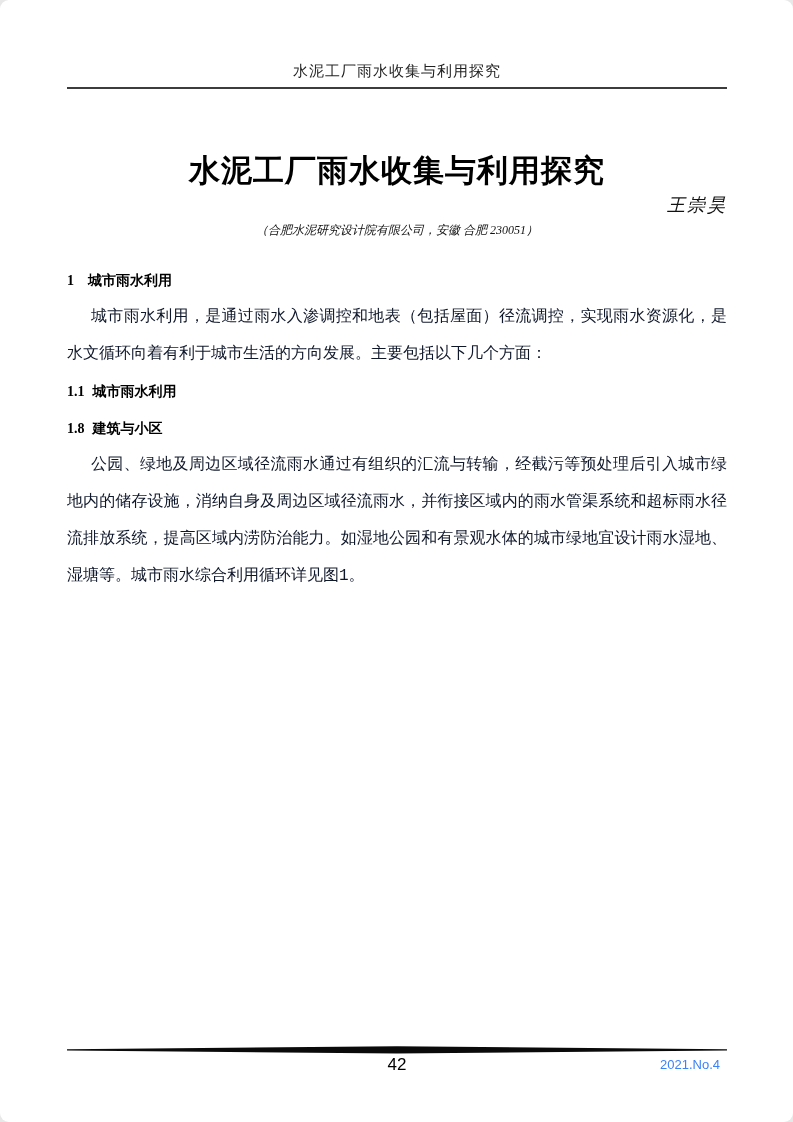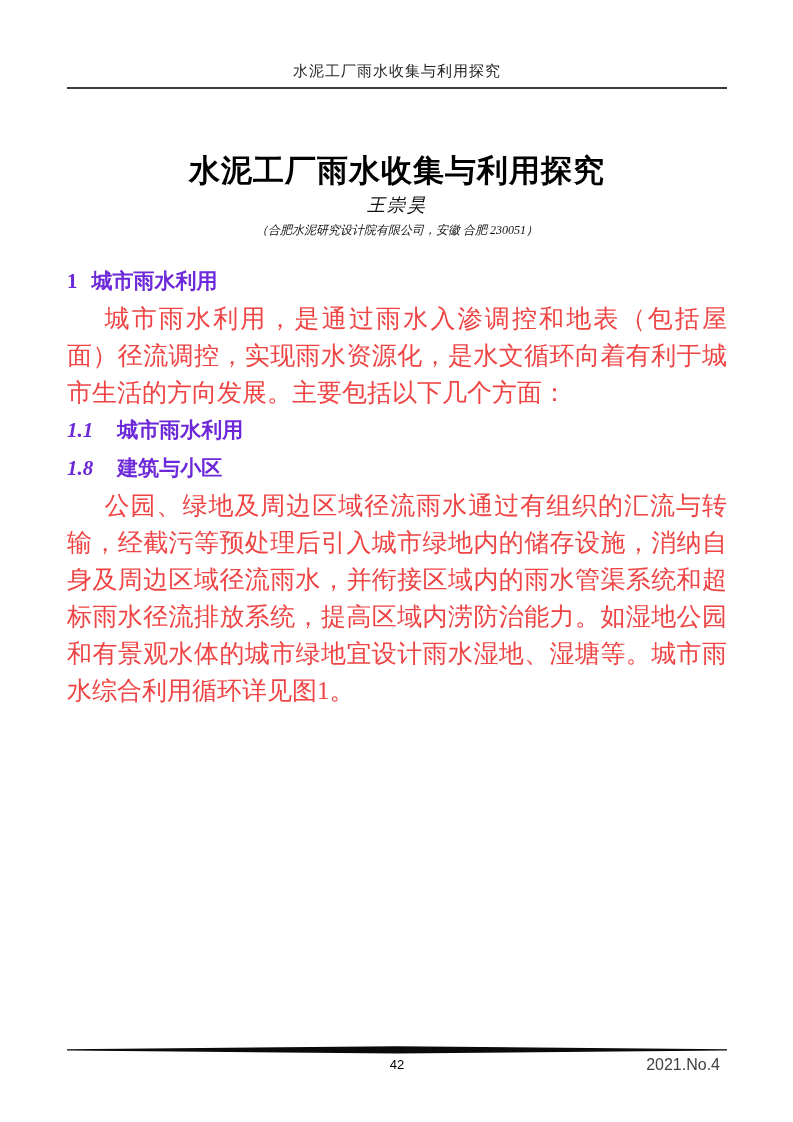--- a/index.html
+++ b/index.html
@@ -4,20 +4,21 @@
 <style>
   html,body { margin:0; padding:0; background:#e8e8e8; }
   .page {
     position:relative;
     width:793px; height:1122px;
     margin:0 auto;
     background:#ffffff;
     overflow:hidden;
     font-family:"Liberation Serif", serif;
     color:#1a1a1a;
+    border-radius:9px;
   }
   
   .running-head {
     position:absolute; top:61px; left:67px; width:660px;
     text-align:center;
     font-size:15px; line-height:20px;
     letter-spacing:1px;
     color:#1f1f1f;
   }
   .head-rule {
@@ -29,76 +30,76 @@
     position:absolute; top:129px; left:47px; width:700px;
     text-align:center;
     font-family:"Liberation Sans", sans-serif;
     font-weight:700;
     font-size:31px; line-height:42px;
     color:#000;
     letter-spacing:1px;
   }
   .author-line {
     position:absolute; top:194px; left:67px; width:660px;
-    text-align:center;
+    text-align:right;
     font-style:italic;
     font-size:18px; line-height:22px;
     color:#111;
     letter-spacing:2px;
   }
   .affil-line {
     position:absolute; top:217px; left:67px; width:660px;
     text-align:center;
     font-style:italic;
     font-size:12px; line-height:26px;
     color:#111;
   }
   
   .body-col {
     position:absolute; top:262px; left:67px; width:660px;
   }
   .sec-heading {
     margin:0;
-    font-size:21px; line-height:37px;
+    font-size:14px; line-height:37px;
     font-weight:700;
-    color:#6d28d9;
+    color:#000000;
     font-family:"Liberation Sans", sans-serif;
   }
   .sec-heading .h-num {
     font-family:"Liberation Serif", serif;
     font-weight:700;
     margin-right:14px;
   }
-  .sec-heading.sub .h-num { margin-right:24px;font-style:italic; }
+  .sec-heading.sub .h-num { margin-right:8px; }
   .body-col p {
     margin:0;
-    font-size:25px; line-height:37px;
+    font-size:16px; line-height:37px;
     text-align:justify;
     text-indent:1.5em;
-    color:#ef4444;
-    font-family:Liberation Serif, serif;
+    color:#0f172a;
+    font-family:Liberation Mono, monospace;
   }
   
   .foot-rule {
     position:absolute; top:1046px; left:67px; width:660px; height:8px;
   }
   .foot-rule svg { display:block; width:660px; height:8px; }
   .page-number {
     position:absolute; top:1056px; left:67px; width:660px;
     text-align:center;
     font-family:"Liberation Sans", sans-serif;
-    font-size:13px; line-height:18px;
+    font-size:17px; line-height:18px;
     color:#000;
   }
   .issue-number {
     position:absolute; top:1056px; left:67px; width:653px;
     text-align:right;
     font-family:"Liberation Sans", sans-serif;
-    font-size:16px; line-height:18px;
-    color:#404040;
+    font-size:13px; line-height:18px;
+    color:#3b82f6;
   }
 </style>
 </head>
 <body>
 
 <div class="page">
 
   <div class="running-head">水泥工厂雨水收集与利用探究</div>
   <div class="head-rule"></div>
 

